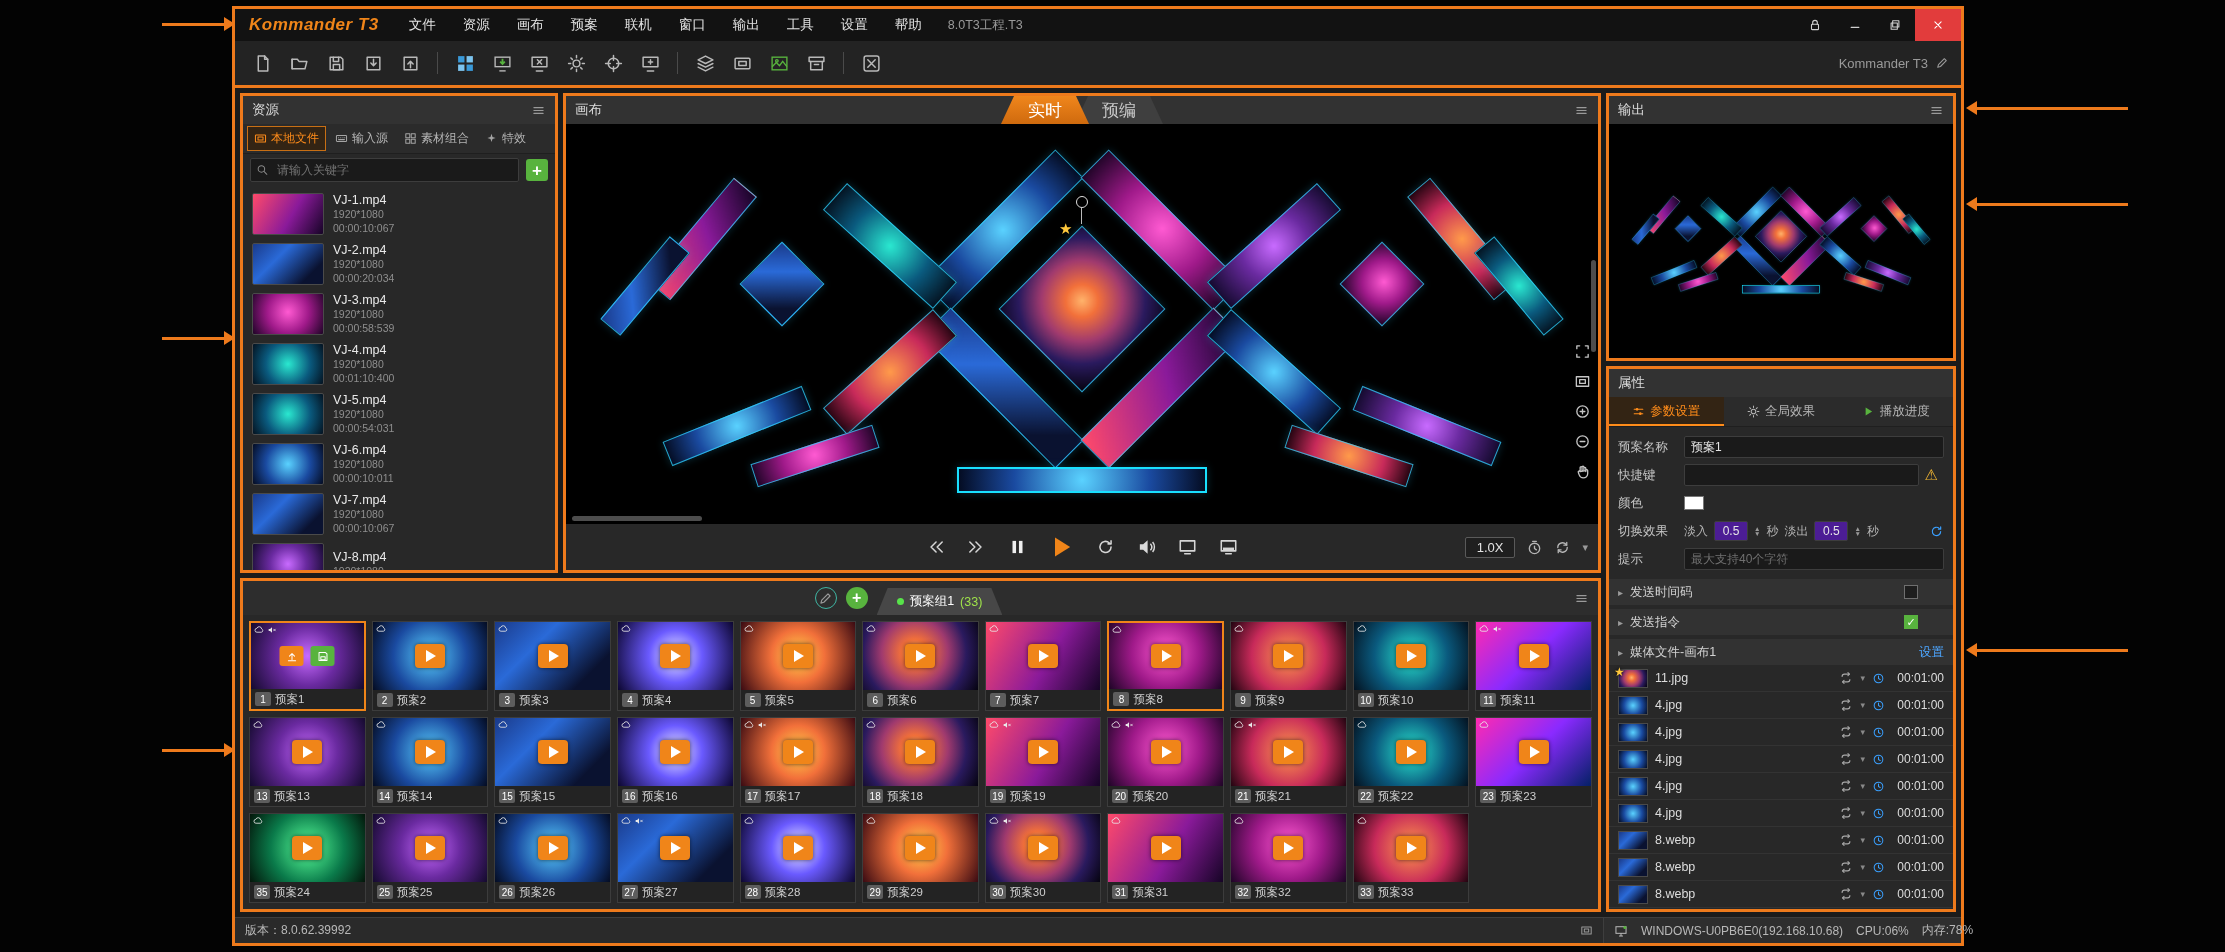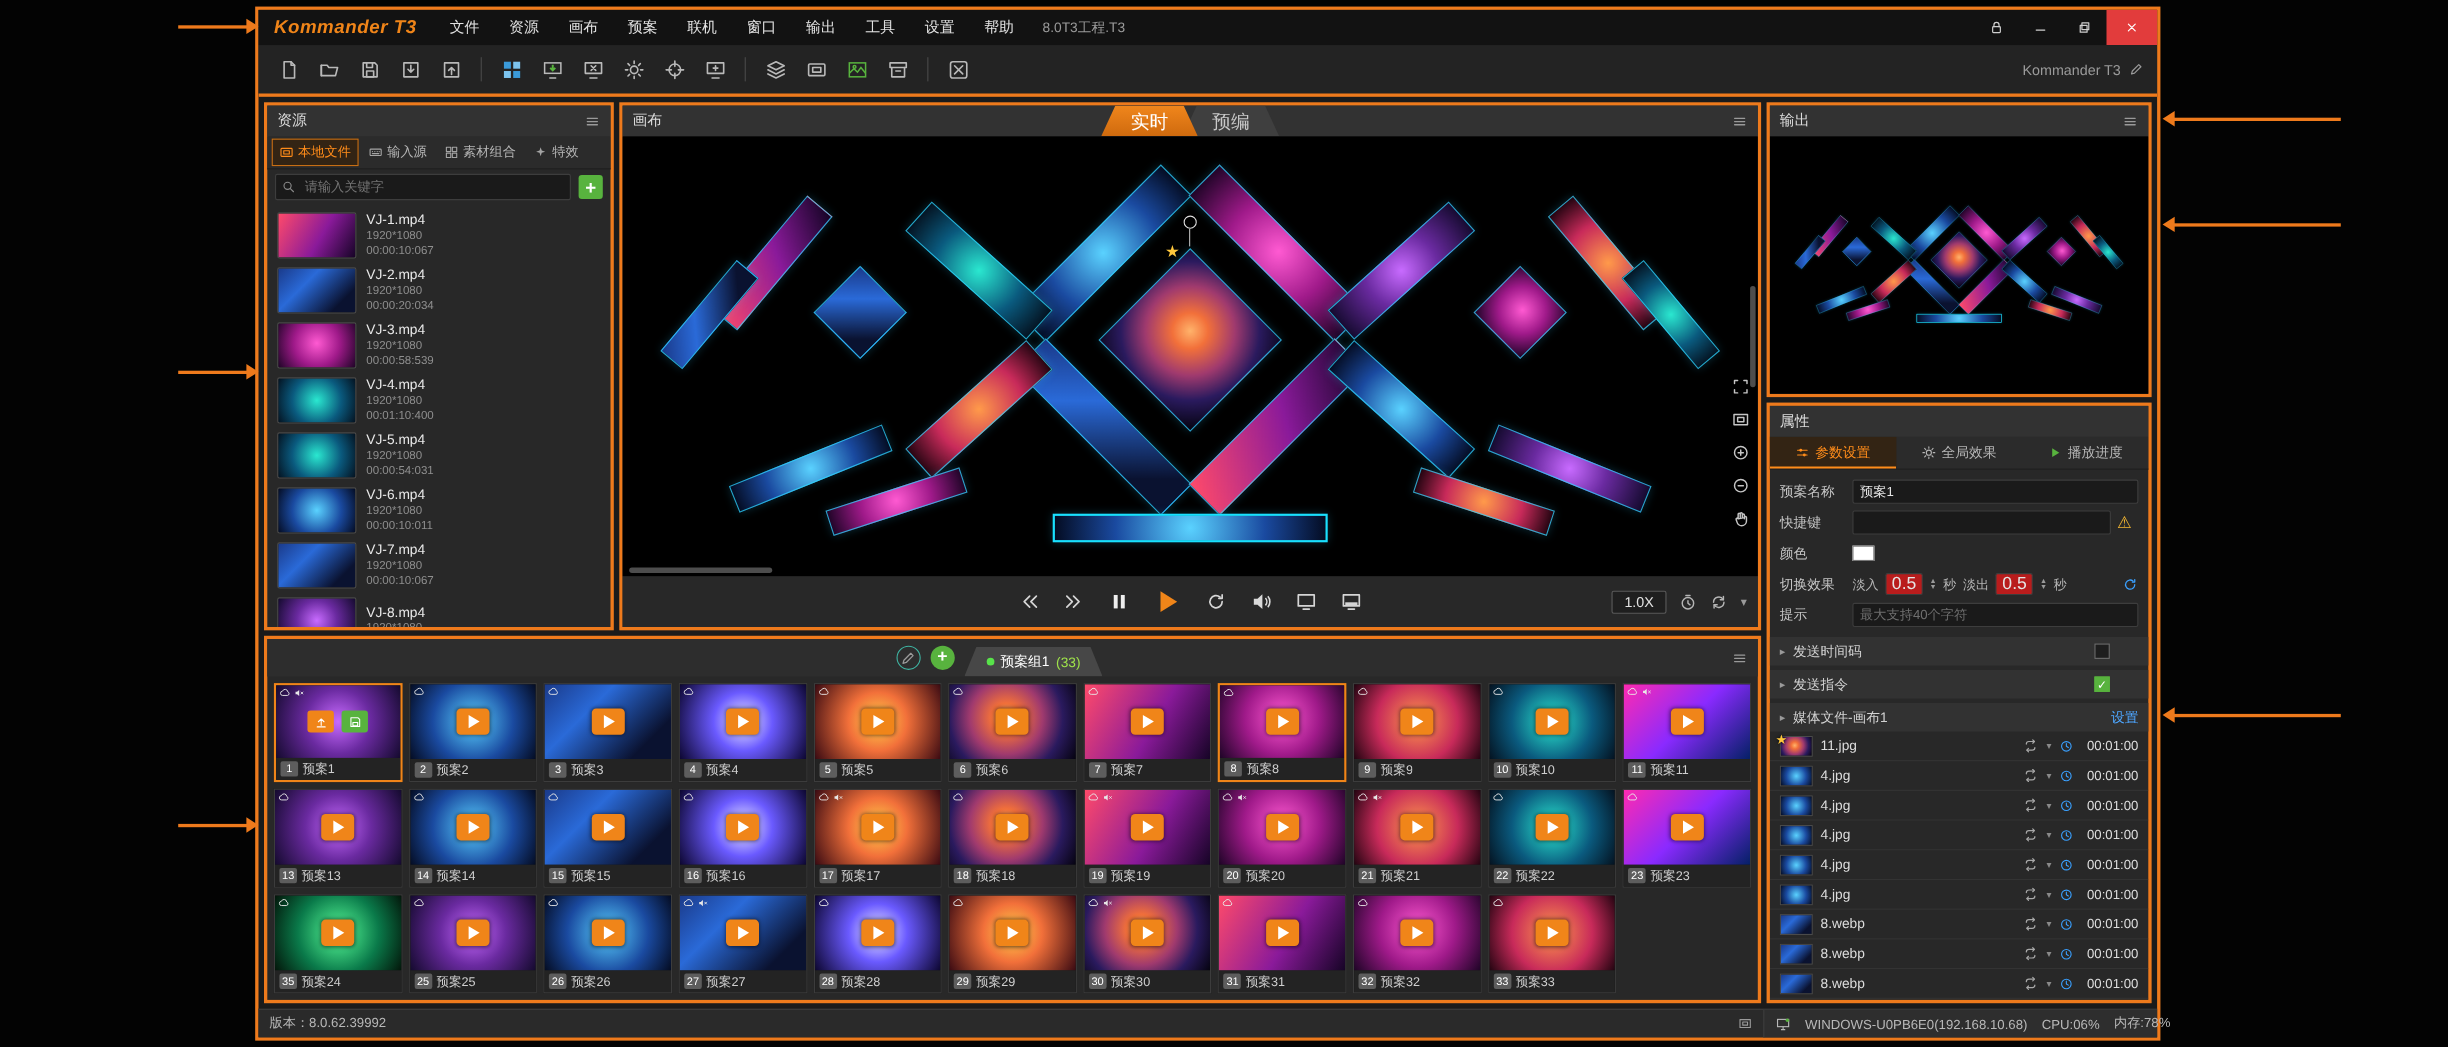--- a/index.html
+++ b/index.html
@@ -116,21 +116,21 @@
   .prop-tab{flex:1;display:flex;align-items:center;justify-content:center;gap:5px;font-size:12.5px;color:#b5b5b5;white-space:nowrap;}
   .prop-tab .ti svg{width:13px;height:13px;}
   .prop-tab.active{color:#ff8c1a;box-shadow:inset 0 -2px 0 #ff8c1a;background:#332414;}
   .prop-form{padding:6px 9px 2px;flex:none;}
   .f-row{display:flex;align-items:center;height:28px;gap:6px;}
   .f-label{width:60px;flex:none;color:#c5c5c5;font-size:12.5px;}
   .f-input{flex:1;height:22px;background:#1a1a1a;border:1px solid #3d3d3d;color:#e5e5e5;font-size:12px;padding:0 6px;border-radius:2px;min-width:0;}
   .f-input::placeholder{color:#6f6f6f;}
   .color-swatch{width:20px;height:14px;background:#fff;border:1px solid #777;}
   .warn{color:#f2b632;font-size:15px;margin-left:auto;margin-right:6px;}
-  .f-num{width:34px;flex:none;height:20px;background:#b91c1c;border:1px solid #3d3d3d;color:#e5e5e5;font-size:16px;text-align:center;border-radius:2px;padding:0;}
+  .f-num{width:34px;flex:none;height:20px;background:#4c1d95;border:1px solid #3d3d3d;color:#e5e5e5;font-size:12px;text-align:center;border-radius:2px;padding:0;}
   .sub{color:#b5b5b5;font-size:12px;white-space:nowrap;}
   .spin{display:flex;flex-direction:column;font-size:6.5px;color:#9a9a9a;line-height:5px;}
   .blue-ico{color:var(--blue);margin-left:auto;}
   .blue-ico svg{width:15px;height:15px;}
   .sec-row{height:26px;flex:none;background:var(--hdr);display:flex;align-items:center;gap:7px;padding:0 9px;margin-top:4px;color:#d2d2d2;font-size:12.5px;}
   .sec-caret{color:#9a9a9a;font-size:10px;}
   .sec-spacer{flex:1;}
   .chk{width:14px;height:14px;border:1px solid #6f6f6f;background:#1e1e1e;margin-right:26px;font-size:11px;display:flex;align-items:center;justify-content:center;color:#fff;}
   .chk.checked{background:var(--green);border-color:var(--green);}
   .link{color:#4da6ff;font-size:12.5px;}

